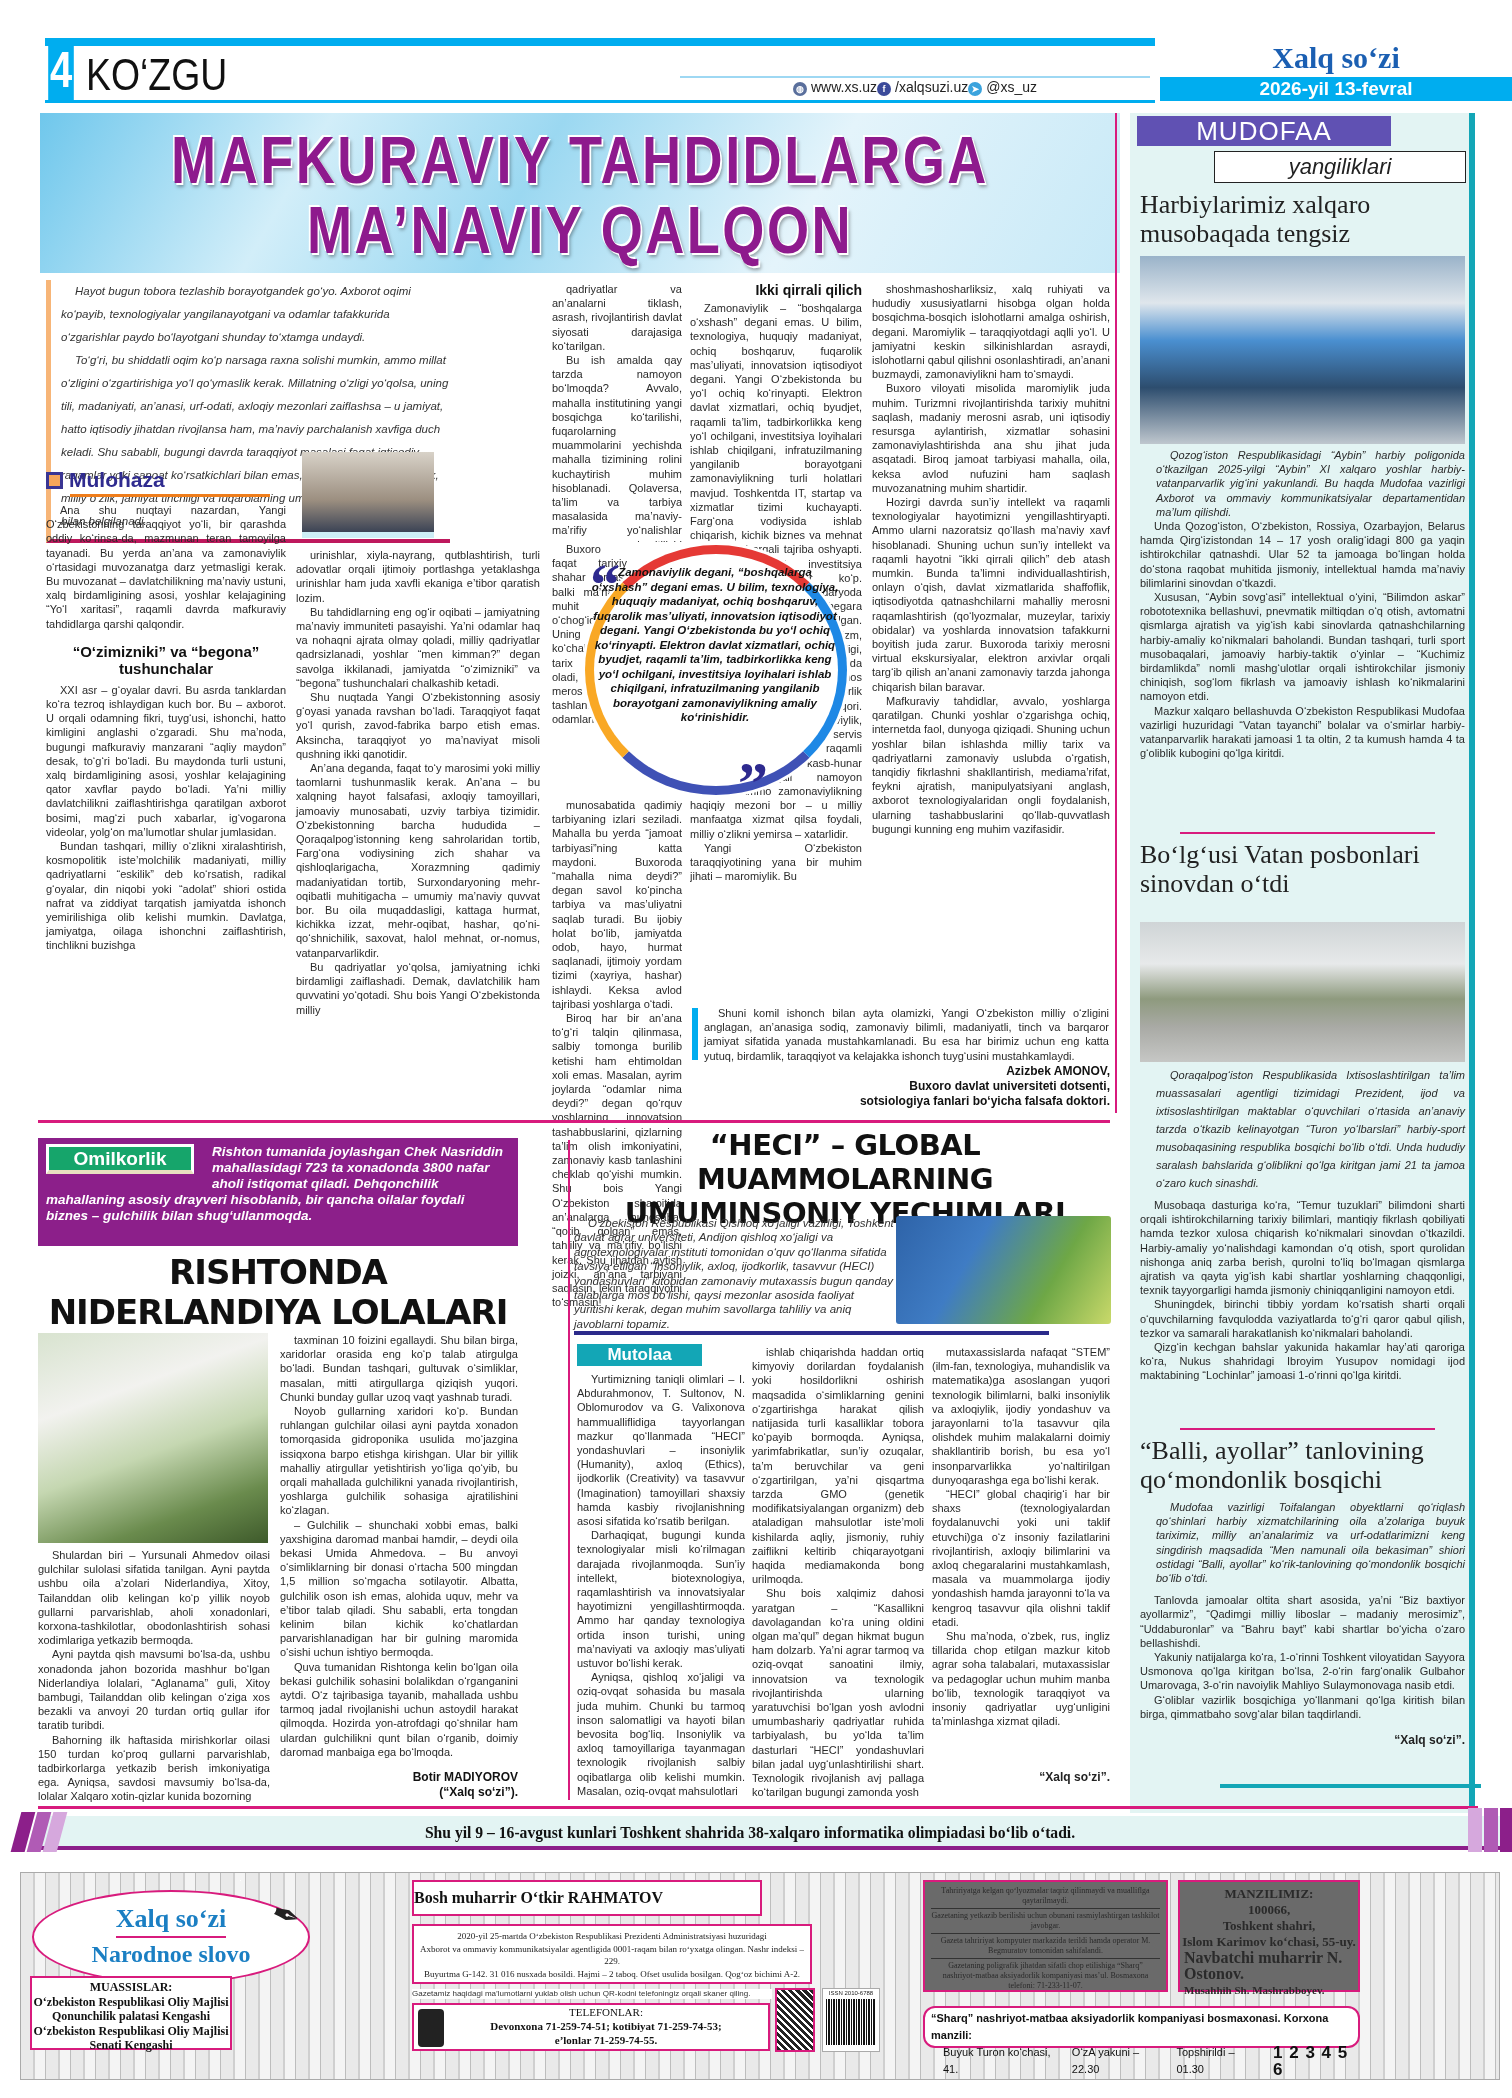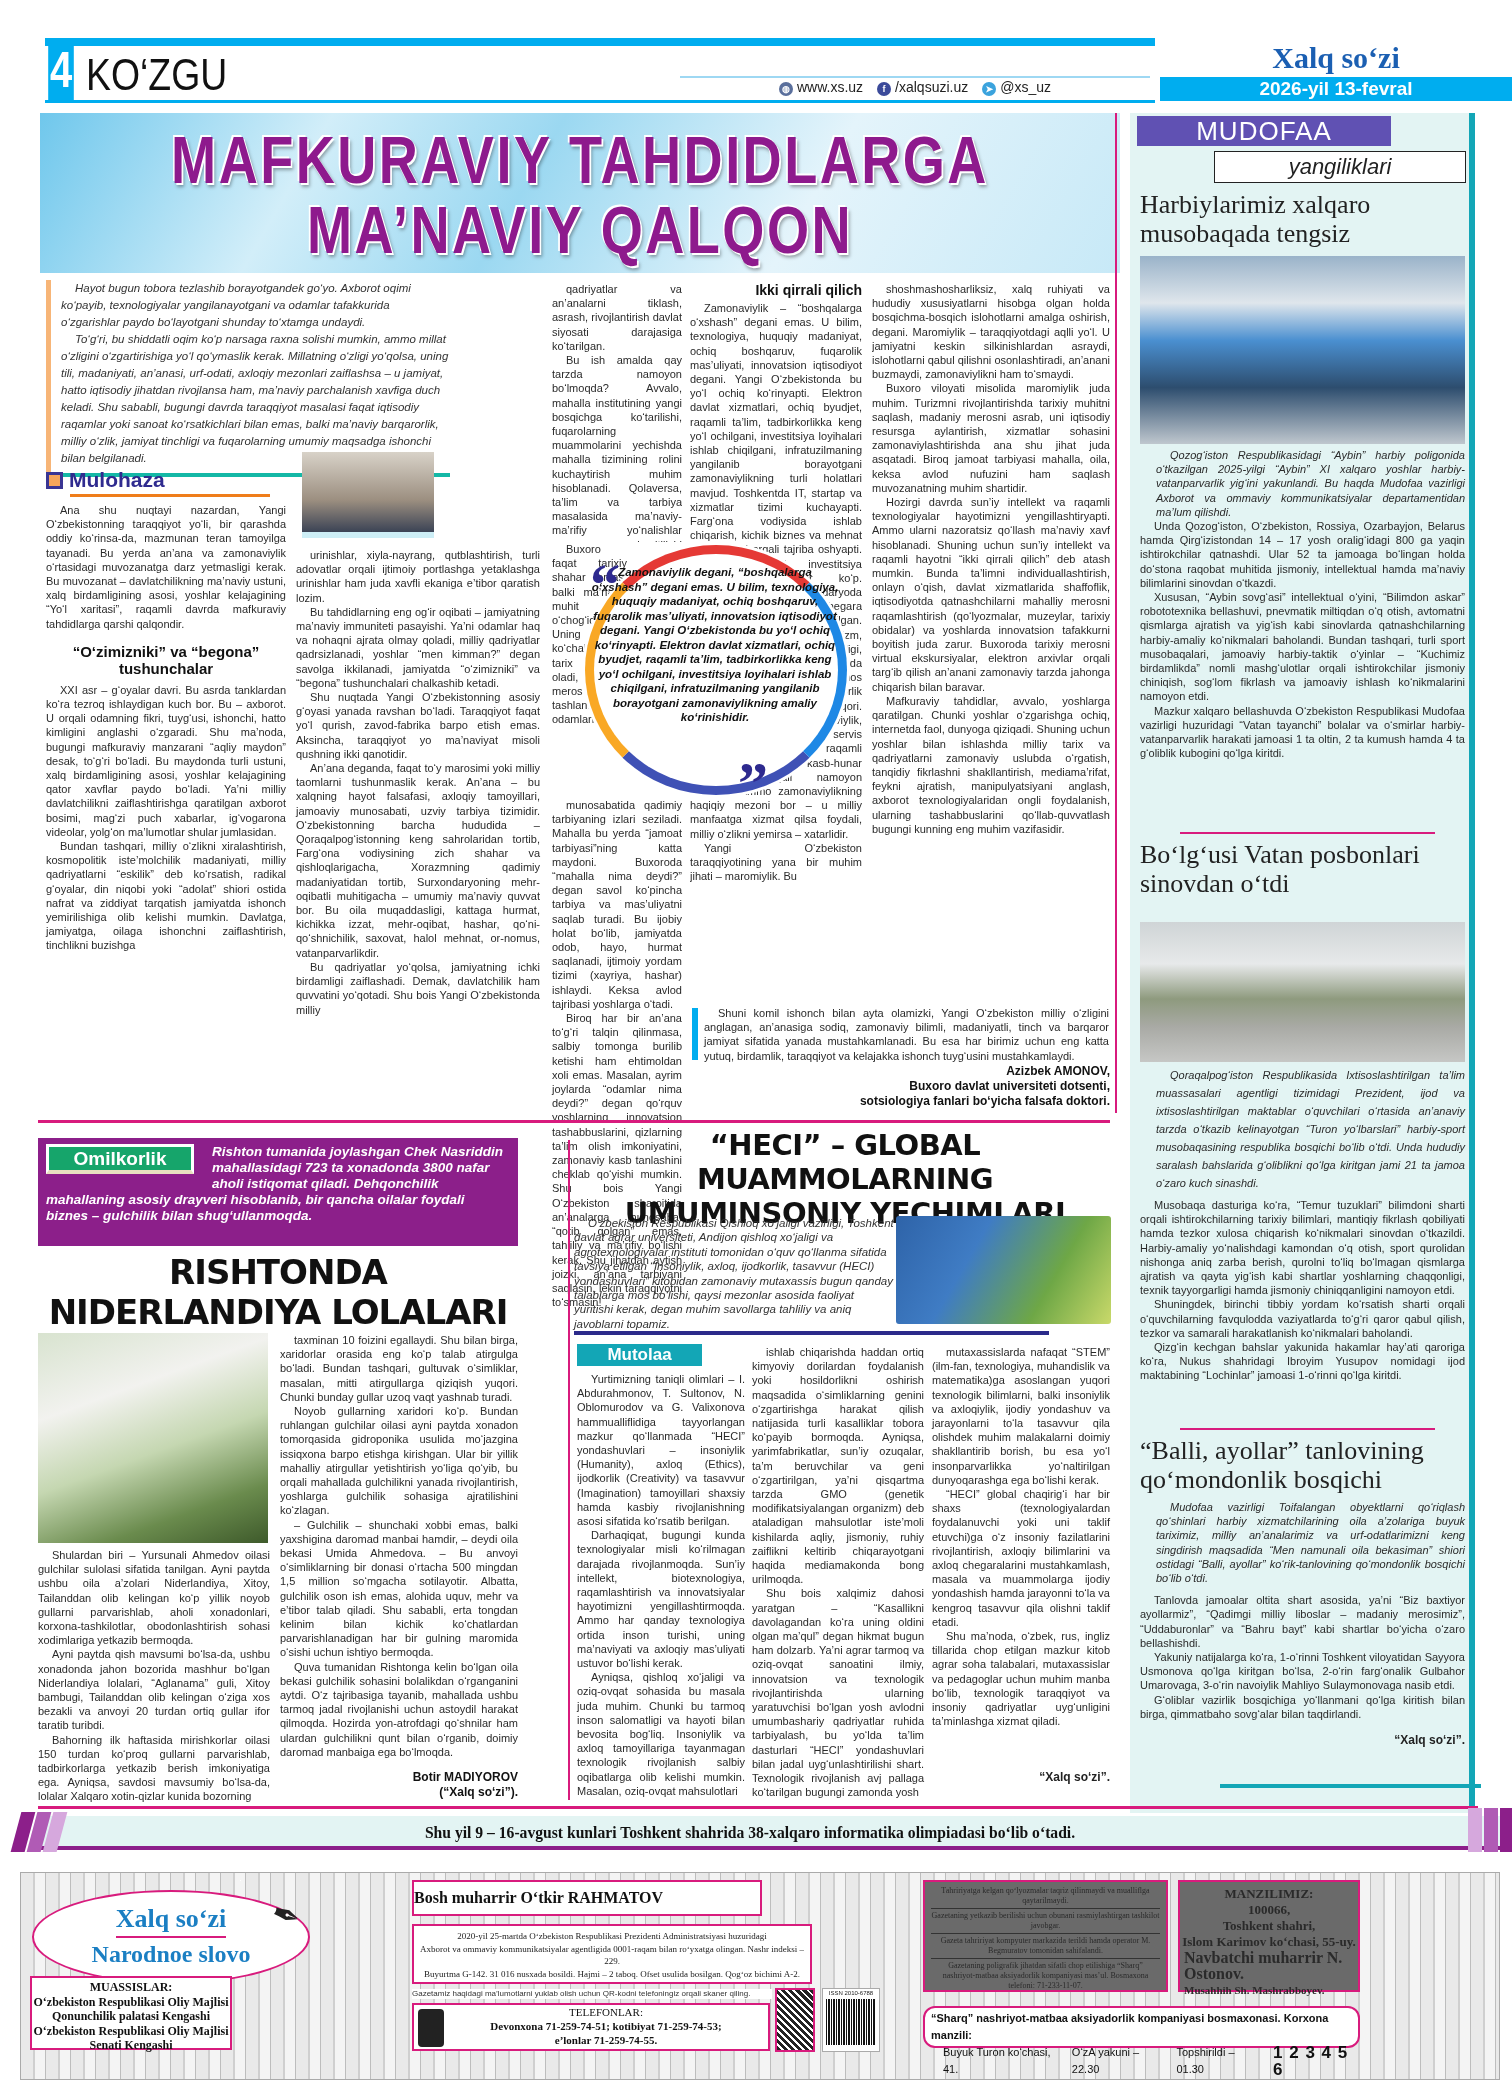--- a/index.html
+++ b/index.html
@@ -6,29 +6,29 @@
 body{width:1512px;height:2098px;background:#fff;font-family:"Liberation Sans",sans-serif;color:#222;position:relative;overflow:hidden;font-size:11px;line-height:14px}
 .abs{position:absolute}
 .txt{text-align:justify;font-size:11px;line-height:14.2px;color:#2a2a2a}
 .txt p{text-indent:14px}
 .it{font-style:italic}
 
 #hdr-bar{left:45px;top:38px;width:1110px;height:8px;background:#00adef}
 #hdr-num{left:45px;top:38px;width:32px;height:64px;background:#00adef;color:#fff;font:bold 50px/64px "Liberation Sans",sans-serif;text-align:center;transform:scaleX(.8)}
 #hdr-title{left:86px;top:50px;font:44px/50px "Liberation Sans",sans-serif;color:#111;transform:scaleX(.85);transform-origin:left}
 #hdr-bottom{left:45px;top:100px;width:1110px;height:3px;background:#00adef}
-#hdr-links{left:680px;top:76px;width:470px;height:22px;border-top:2px solid #9ed8f3;display:flex;gap:14px;align-items:center;justify-content:center;font-size:14px;color:#222}
+#hdr-links{left:680px;top:76px;width:470px;height:22px;border-top:2px solid #9ed8f3;display:flex;align-items:center;justify-content:center;font-size:14px;color:#222}
 .ic{display:inline-block;width:14px;height:14px;border-radius:50%;vertical-align:middle;margin-right:4px;text-align:center;color:#fff;font-size:9px;line-height:14px;font-weight:bold}
 #brand{left:1160px;top:38px;width:352px;text-align:center;font:bold 30px/40px "Liberation Serif",serif;color:#1b5fb2}
 #date{left:1160px;top:77px;width:352px;height:24px;background:#00adef;color:#fff;font:bold 19px/24px "Liberation Sans",sans-serif;text-align:center}
 
 #hero{left:40px;top:113px;width:1080px;height:160px;background:linear-gradient(120deg,#6fc7ec 0%,#d2eef9 25%,#9bd8f1 45%,#e4f4fb 70%,#c7e9f7 100%)}
 #hero-title{width:100%;text-align:center;font:bold 66px/70px "Liberation Sans",sans-serif;color:#8e1a8d;letter-spacing:3px;text-shadow:2px 2px 0 #fff,-2px -2px 0 #fff,3px 4px 4px rgba(0,0,0,.35);transform:scaleX(.82);padding-top:12px}
 
-#lead{left:46px;top:280px;width:404px;padding-left:10px;border-left:5px solid #f7b577;border-bottom:4px solid #14b8a6;padding-bottom:6px;font-style:italic;font-size:11.5px;line-height:17px;color:#333}
+#lead{left:46px;top:280px;width:404px;padding-left:10px;border-left:5px solid #f7b577;border-bottom:4px solid #be185d;padding-bottom:6px;font-style:italic;font-size:11.5px;line-height:23px;color:#333}
 #lead p{text-indent:14px}
 .rubric{display:flex;align-items:center;gap:6px;font:bold 21px/24px "Liberation Sans",sans-serif;color:#2f2b8f}
 .rubric .sq{width:17px;height:17px;background:#f7a65a;border:3px solid #3a3593}
 
 .col{position:absolute}
 #author-photo{left:302px;top:452px;width:132px;height:86px;background:linear-gradient(180deg,#d8d2c8,#9c8f80 60%,#3b4355);border-bottom:6px solid #cdeef6}
 #quote-circle{left:585px;top:545px;width:262px;height:250px;border-radius:50%;background:#fff;border:9px solid;border-color:#e53935 #1e88e5 #3f51b5 #f9a825;box-shadow:0 0 0 3px #fff}
 #quote-text{left:590px;top:565px;width:250px;text-align:center;font:italic bold 11.5px/14.5px "Liberation Sans",sans-serif;color:#111}
 .qmark{font:bold 60px/50px "Liberation Serif",serif;color:#2e2a8f}
 #divider1{left:38px;top:1120px;width:1072px;height:3px;background:#d81b7d}

